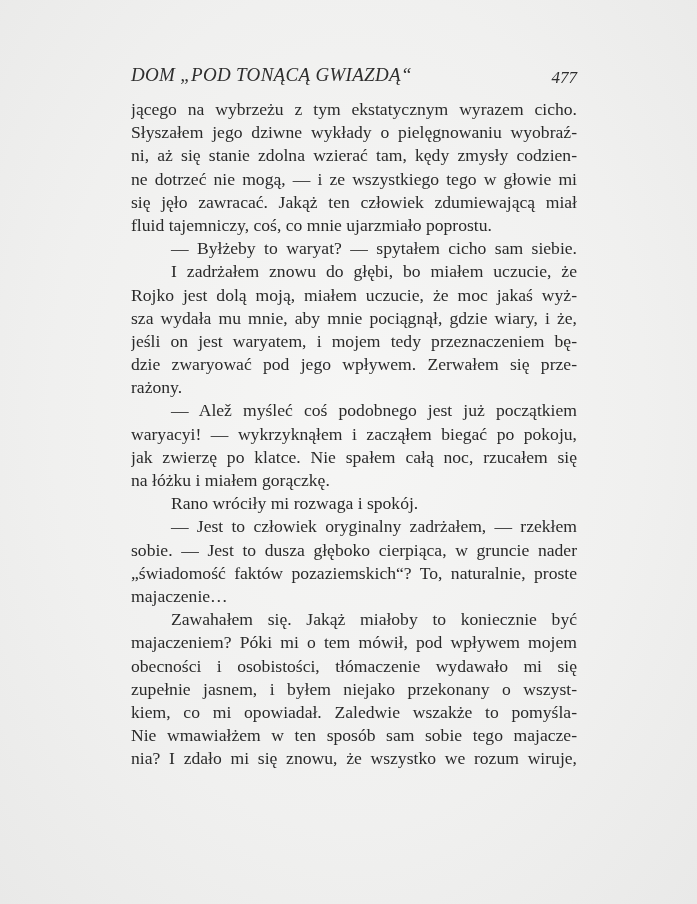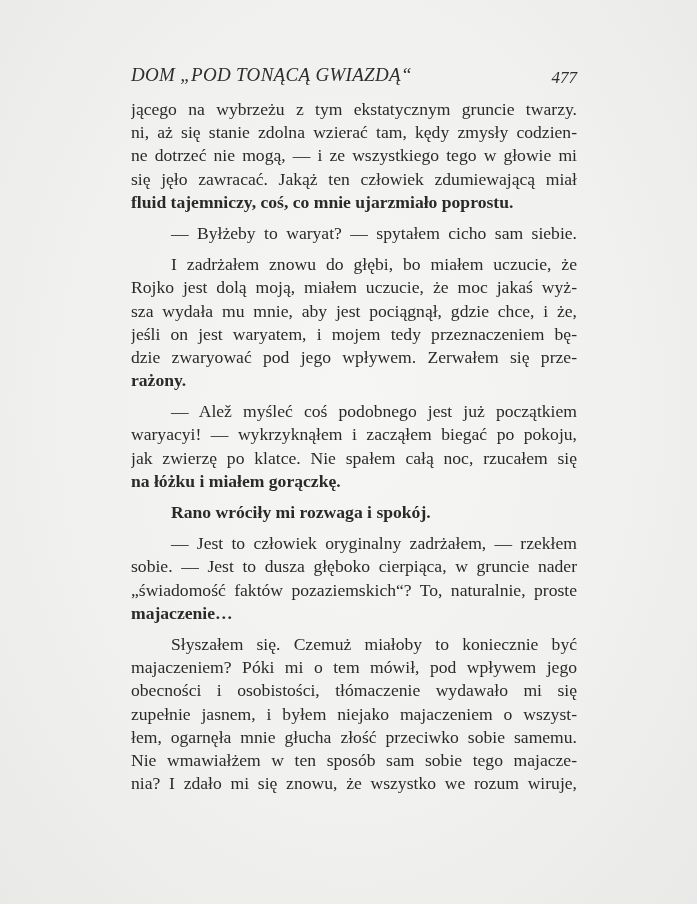--- a/index.html
+++ b/index.html
@@ -10,54 +10,55 @@
     color:#2a2a2a;
   }
   .page { position:relative; width:697px; height:904px;
     background: radial-gradient(ellipse at 50% 45%, #f6f6f5 0%, #f0f0ef 60%, #e9e9e8 100%); }
   .header { position:absolute; left:131px; top:64px; width:446px; height:30px; }
   .running-title { position:absolute; left:0; top:0; font-style:italic; font-size:19px; letter-spacing:0.3px; color:#2e2e2e;text-align:right; }
   .page-number { position:absolute; right:0; top:4px; font-style:italic; font-size:17px; color:#2e2e2e; }
   .body { position:absolute; left:131px; top:98px; width:446px; }
   .line { display:block; height:23.2px; line-height:23.2px; font-size:17.6px; white-space:nowrap;
           text-align:justify; text-align-last:justify; overflow:hidden; }
-  .line.last { text-align-last:left;font-weight:bold; }
-  .line.indent { padding-left:40px;margin-top:8px; }
+  .line.last { text-align-last:left; }
+  .line.indent { padding-left:40px; }
 </style>
 </head>
 <body>
 
 <div class="page">
   <div class="header">
     <span class="running-title">DOM „POD TONĄCĄ GWIAZDĄ“</span>
     <span class="page-number">477</span>
   </div>
   <div class="body" id="body">
-      <span class="line">jącego na wybrzeżu z tym ekstatycznym gruncie twarzy.</span>
+      <span class="line">jącego na wybrzeżu z tym ekstatycznym wyrazem cicho.</span>
+      <span class="line">Słyszałem jego dziwne wykłady o pielęgnowaniu wyobraź-</span>
       <span class="line">ni, aż się stanie zdolna wzierać tam, kędy zmysły codzien-</span>
       <span class="line">ne dotrzeć nie mogą, — i ze wszystkiego tego w głowie mi</span>
       <span class="line">się jęło zawracać. Jakąż ten człowiek zdumiewającą miał</span>
       <span class="line last">fluid tajemniczy, coś, co mnie ujarzmiało poprostu.</span>
       <span class="line indent">— Byłżeby to waryat? — spytałem cicho sam siebie.</span>
       <span class="line indent">I zadrżałem znowu do głębi, bo miałem uczucie, że</span>
       <span class="line">Rojko jest dolą moją, miałem uczucie, że moc jakaś wyż-</span>
-      <span class="line">sza wydała mu mnie, aby jest pociągnął, gdzie chce, i że,</span>
+      <span class="line">sza wydała mu mnie, aby mnie pociągnął, gdzie wiary, i że,</span>
       <span class="line">jeśli on jest waryatem, i mojem tedy przeznaczeniem bę-</span>
       <span class="line">dzie zwaryować pod jego wpływem. Zerwałem się prze-</span>
       <span class="line last">rażony.</span>
       <span class="line indent">— Alež myśleć coś podobnego jest już początkiem</span>
       <span class="line">waryacyi! — wykrzyknąłem i zacząłem biegać po pokoju,</span>
       <span class="line">jak zwierzę po klatce. Nie spałem całą noc, rzucałem się</span>
       <span class="line last">na łóżku i miałem gorączkę.</span>
       <span class="line indent last">Rano wróciły mi rozwaga i spokój.</span>
       <span class="line indent">— Jest to człowiek oryginalny zadrżałem, — rzekłem</span>
       <span class="line">sobie. — Jest to dusza głęboko cierpiąca, w gruncie nader</span>
       <span class="line">„świadomość faktów pozaziemskich“? To, naturalnie, proste</span>
       <span class="line last">majaczenie…</span>
-      <span class="line indent">Słyszałem się. Czemuż miałoby to koniecznie być</span>
-      <span class="line">majaczeniem? Póki mi o tem mówił, pod wpływem jego</span>
+      <span class="line indent">Zawahałem się. Jakąż miałoby to koniecznie być</span>
+      <span class="line">majaczeniem? Póki mi o tem mówił, pod wpływem mojem</span>
       <span class="line">obecności i osobistości, tłómaczenie wydawało mi się</span>
-      <span class="line">zupełnie jasnem, i byłem niejako majaczeniem o wszyst-</span>
-      <span class="line">łem, ogarnęła mnie głucha złość przeciwko sobie samemu.</span>
+      <span class="line">zupełnie jasnem, i byłem niejako przekonany o wszyst-</span>
+      <span class="line">kiem, co mi opowiadał. Zaledwie wszakże to pomyśla-</span>
       <span class="line">Nie wmawiałżem w ten sposób sam sobie tego majacze-</span>
       <span class="line">nia? I zdało mi się znowu, że wszystko we rozum wiruje,</span>
     </div>
 </div>
 
 </body></html>

